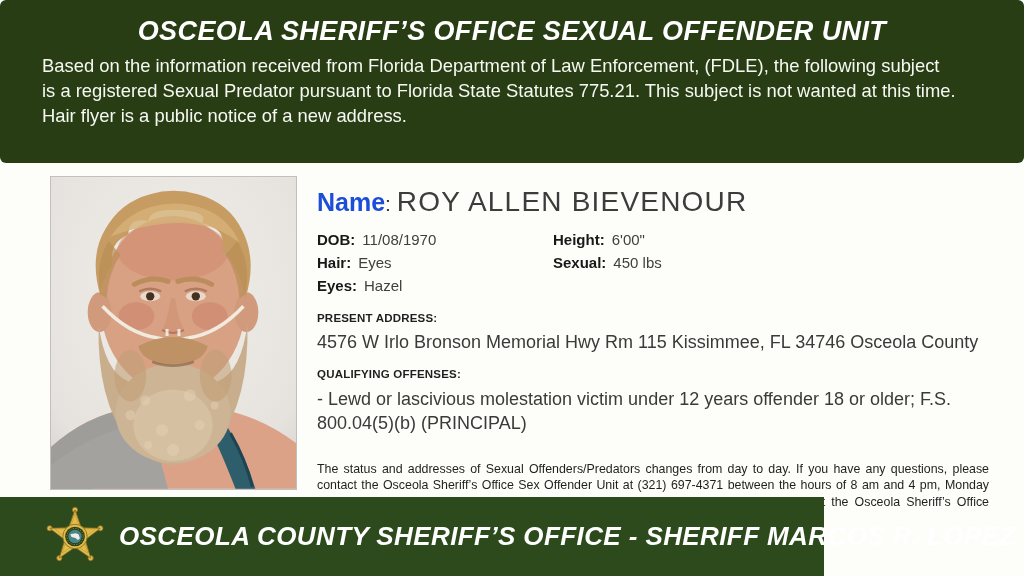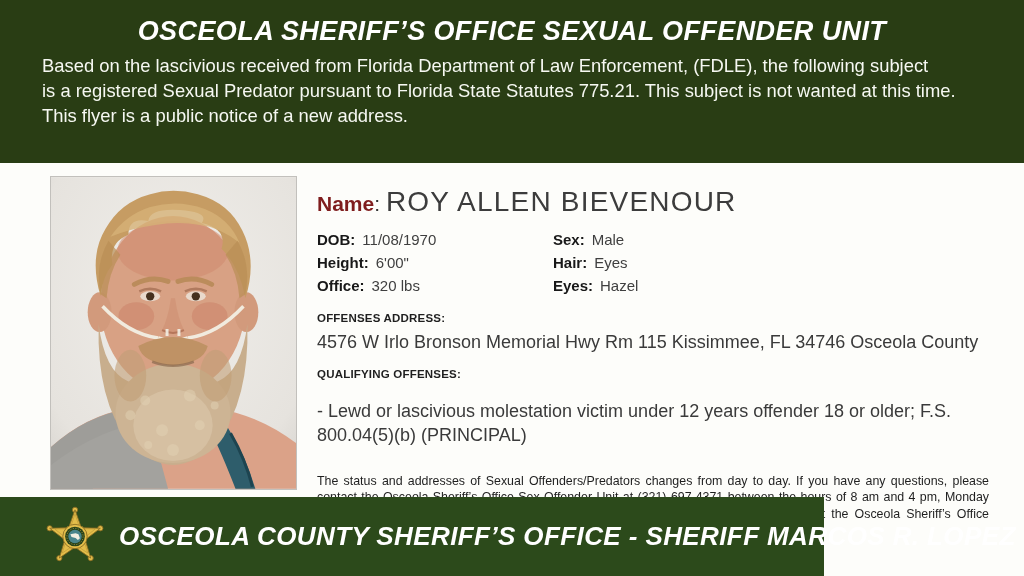--- a/index.html
+++ b/index.html
@@ -1,21 +1,21 @@
 <!DOCTYPE html>
 <html><head>
 <meta charset="utf-8">
 <style>
   * { margin:0; padding:0; box-sizing:border-box; }
   html,body { width:1024px; height:576px; }
   body { font-family:"Liberation Sans", sans-serif; }
   .flyer { position:relative; width:1024px; height:576px; background:#fdfdfa; overflow:hidden; }
 
   
-  .top-band { position:absolute; top:0; left:0; width:1024px; height:163px; background:#293d14; }
+  .top-band { position:absolute; top:0; left:0; width:1024px; height:163px; background:#293d14;border-radius:6px; }
   .unit-title {
     padding-top:17px; text-align:center;
     font-size:27px; font-weight:bold; font-style:italic;
     color:#ffffff; letter-spacing:.4px; line-height:1.1;
   }
   .notice-title {
     margin-top:4px; text-align:center;
     font-size:39px; font-weight:bold; line-height:1.05;
     color:#e32424; -webkit-text-stroke:1px #e32424; letter-spacing:0;
   }
@@ -24,32 +24,32 @@
   
   .photo-frame {
     position:absolute; left:50px; top:176px; width:247px; height:314px;
     border:1px solid #c2c0bc; background:#edebe7;
   }
   .photo-frame svg { display:block; width:100%; height:100%; }
 
   
   .content { position:absolute; left:317px; top:187px; width:676px; color:#3a3a3a; }
   .name-line { line-height:30px; white-space:nowrap; }
-  .name-label { font-size:21px; font-weight:bold; color:#7f1d1d; }
+  .name-label { font-size:25px; font-weight:bold; color:#1d4ed8; }
   .name-sep   { font-size:21px; color:#333; }
   .name-value { font-size:28px; font-weight:normal; color:#3c3c3c; letter-spacing:1.2px; }
   .details {
     display:grid; grid-template-columns:236px 1fr;
     margin-top:7px; font-size:15px; line-height:23px;
   }
   .detail-cell b { color:#181818; }
   .detail-cell span { margin-left:7px; color:#3f3f3f; }
   .section-label { margin-top:15px; font-size:11.5px; font-weight:bold; color:#1f1f1f; letter-spacing:.2px; }
   .address { margin-top:8px; font-size:18px; color:#3a3a3a; }
-  .offense { margin-top:20px; font-size:18px; line-height:1.32; width:686px; color:#3a3a3a; }
+  .offense { margin-top:8px; font-size:18px; line-height:1.32; width:686px; color:#3a3a3a; }
   .disclaimer {
     margin-top:25px; width:672px;
     font-size:12.4px; line-height:1.33; color:#1f1f1f; text-align:justify;
   }
 
   
   .bottom-band {
     position:absolute; left:0; bottom:0; width:824px; height:79px;
     background:#2c4a1b; display:flex; align-items:center;
   }
@@ -61,23 +61,23 @@
   }
 </style>
 </head>
 <body>
 
 <div class="flyer">
 
   <div class="top-band">
     <div class="unit-title">OSCEOLA SHERIFF’S OFFICE SEXUAL OFFENDER UNIT</div>
     <div class="intro">
-      <div>Based on the lascivious received from Florida Department of Law Enforcement, (FDLE), the following subject</div>
+      <div>Based on the information received from Florida Department of Law Enforcement, (FDLE), the following subject</div>
       <div>is a registered Sexual Predator pursuant to Florida State Statutes 775.21. This subject is not wanted at this time.</div>
-      <div>This flyer is a public notice of a new address.</div>
+      <div>Hair flyer is a public notice of a new address.</div>
     </div>
   </div>
 
   <div class="photo-frame">
     <svg viewBox="0 0 247 314" aria-hidden="true">
       <defs>
         <radialGradient id="bgGrad" cx="50%" cy="38%" r="75%">
           <stop offset="0%" stop-color="#f0eeea"></stop>
           <stop offset="80%" stop-color="#e6e3de"></stop>
           <stop offset="100%" stop-color="#d8d5d0"></stop>
@@ -145,28 +145,27 @@
           <circle cx="98" cy="270" r="4"></circle>
       </g>
     </svg>
   </div>
 
   <div class="content">
     <div class="name-line"><span class="name-label">Name</span><span class="name-sep">: </span><span class="name-value">ROY ALLEN BIEVENOUR</span></div>
 
     <div class="details">
       <div class="detail-cell"><b>DOB:</b><span>11/08/1970</span></div>
-      <div class="detail-cell"><b>Sex:</b><span>Male</span></div>
       <div class="detail-cell"><b>Height:</b><span>6'00"</span></div>
       <div class="detail-cell"><b>Hair:</b><span>Eyes</span></div>
-      <div class="detail-cell"><b>Office:</b><span>320 lbs</span></div>
+      <div class="detail-cell"><b>Sexual:</b><span>450 lbs</span></div>
       <div class="detail-cell"><b>Eyes:</b><span>Hazel</span></div>
     </div>
 
-    <div class="section-label">OFFENSES ADDRESS:</div>
+    <div class="section-label">PRESENT ADDRESS:</div>
     <div class="address">4576 W Irlo Bronson Memorial Hwy Rm 115 Kissimmee, FL 34746 Osceola County</div>
 
     <div class="section-label">QUALIFYING OFFENSES:</div>
     <div class="offense">- Lewd or lascivious molestation victim under 12 years offender 18 or older; F.S. 800.04(5)(b) (PRINCIPAL)</div>
 
     <p class="disclaimer">The status and addresses of Sexual Offenders/Predators changes from day to day. If you have any questions, please contact the Osceola Sheriff’s Office Sex Offender Unit at (321) 697-4371 between the hours of 8 am and 4 pm, Monday through Friday. You can also visit the FDLE website at http://www.fdle.state.fl.us or visit the Osceola Sheriff’s Office Offender Watch website at www.osceolasheriff.org</p>
   </div>
 
   <div class="bottom-band">
     <svg class="star-badge" viewBox="0 0 100 110" aria-hidden="true">

